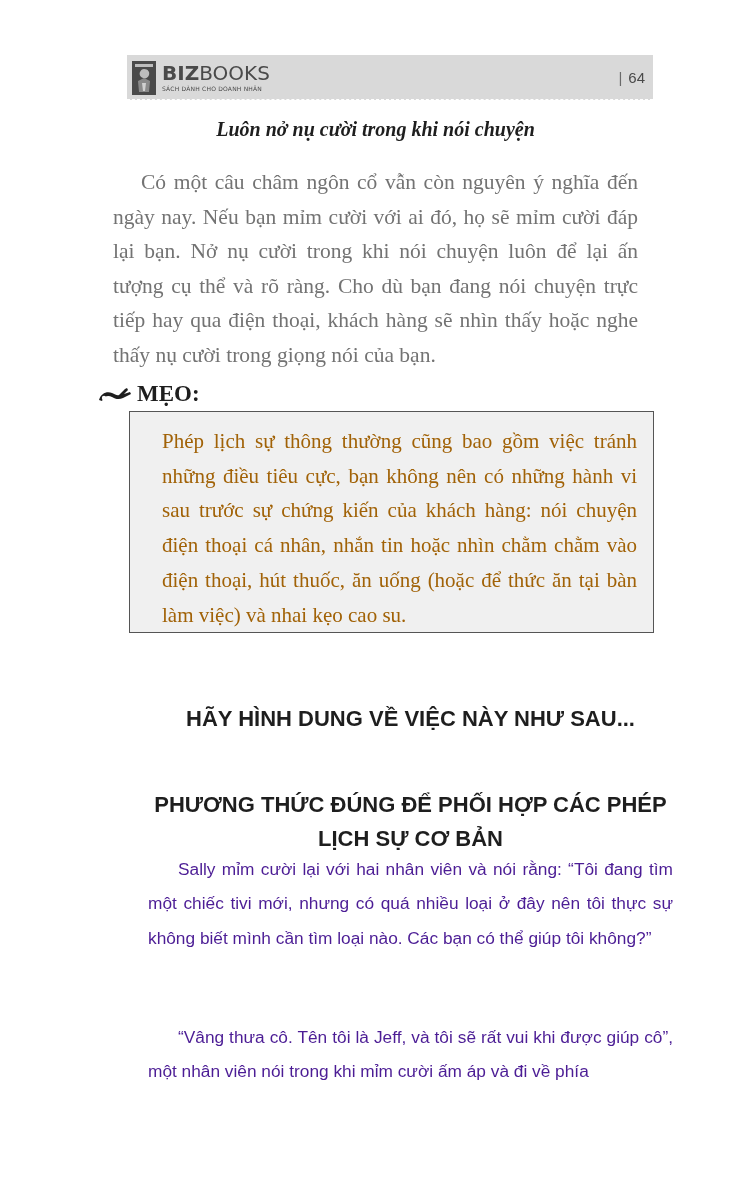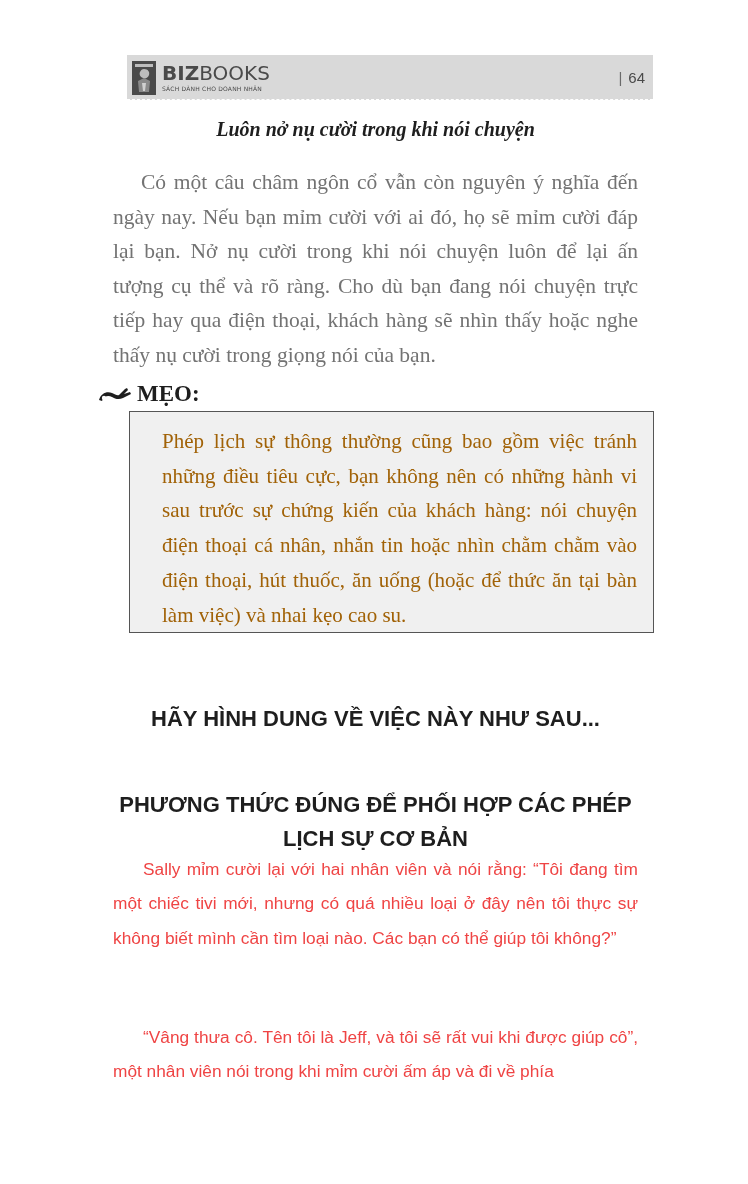--- a/index.html
+++ b/index.html
@@ -28,21 +28,21 @@
       font-family: "DejaVu Sans", sans-serif; font-size: 6px; line-height: 8px; color: #4a4a4a;
       letter-spacing: 0.2px; margin-top: 2px; text-transform: uppercase;
     }
     .page-num {
       position: absolute; right: 8px; top: 14px;
       font-family: "Liberation Sans", sans-serif; font-size: 15px; color: #4a4a4a;
     }
     .page-num .sep { margin-right: 6px; color: #6a6a6a; }
 
     .serif { font-family: "Liberation Serif", "DejaVu Serif", serif; }
-    .sans { font-family: "Liberation Sans", "DejaVu Sans", sans-serif; }
+    .sans { font-family: "Liberation Sans", "DejaVu Sans", sans-serif; margin-left: 35px; }
 
     .section-title {
       position: absolute; left: 113px; top: 118px; width: 525px; text-align: center;
       font-size: 20px; font-style: italic; font-weight: bold; color: #1e1e1e;
     }
     .para-serif {
       position: absolute; left: 113px; width: 525px;
       font-size: 21.5px; line-height: 34.6px; color: #737373; text-align: justify;
     }
     .para-1 { top: 165px; text-indent: 28px; }
@@ -62,21 +62,21 @@
 
     .heading-sans {
       position: absolute; left: 113px; width: 525px; text-align: center;
       font-weight: bold; font-size: 22px; color: #1e1e1e; line-height: 34px;
     }
     .h-1 { top: 702px; }
     .h-2 { top: 788px; }
 
     .para-sans {
       position: absolute; left: 113px; width: 525px;
-      font-size: 17.3px; line-height: 34.3px; color: #ef4444; text-align: justify;
+      font-size: 17.3px; line-height: 34.3px; color: #4c1d95; text-align: justify;
       text-indent: 30px;
     }
     .p-sally { top: 852px; }
     .p-jeff { top: 1020px; }
   </style>
 </head>
 <body>
 
 <div class="header-bar">
   <div class="logo">

